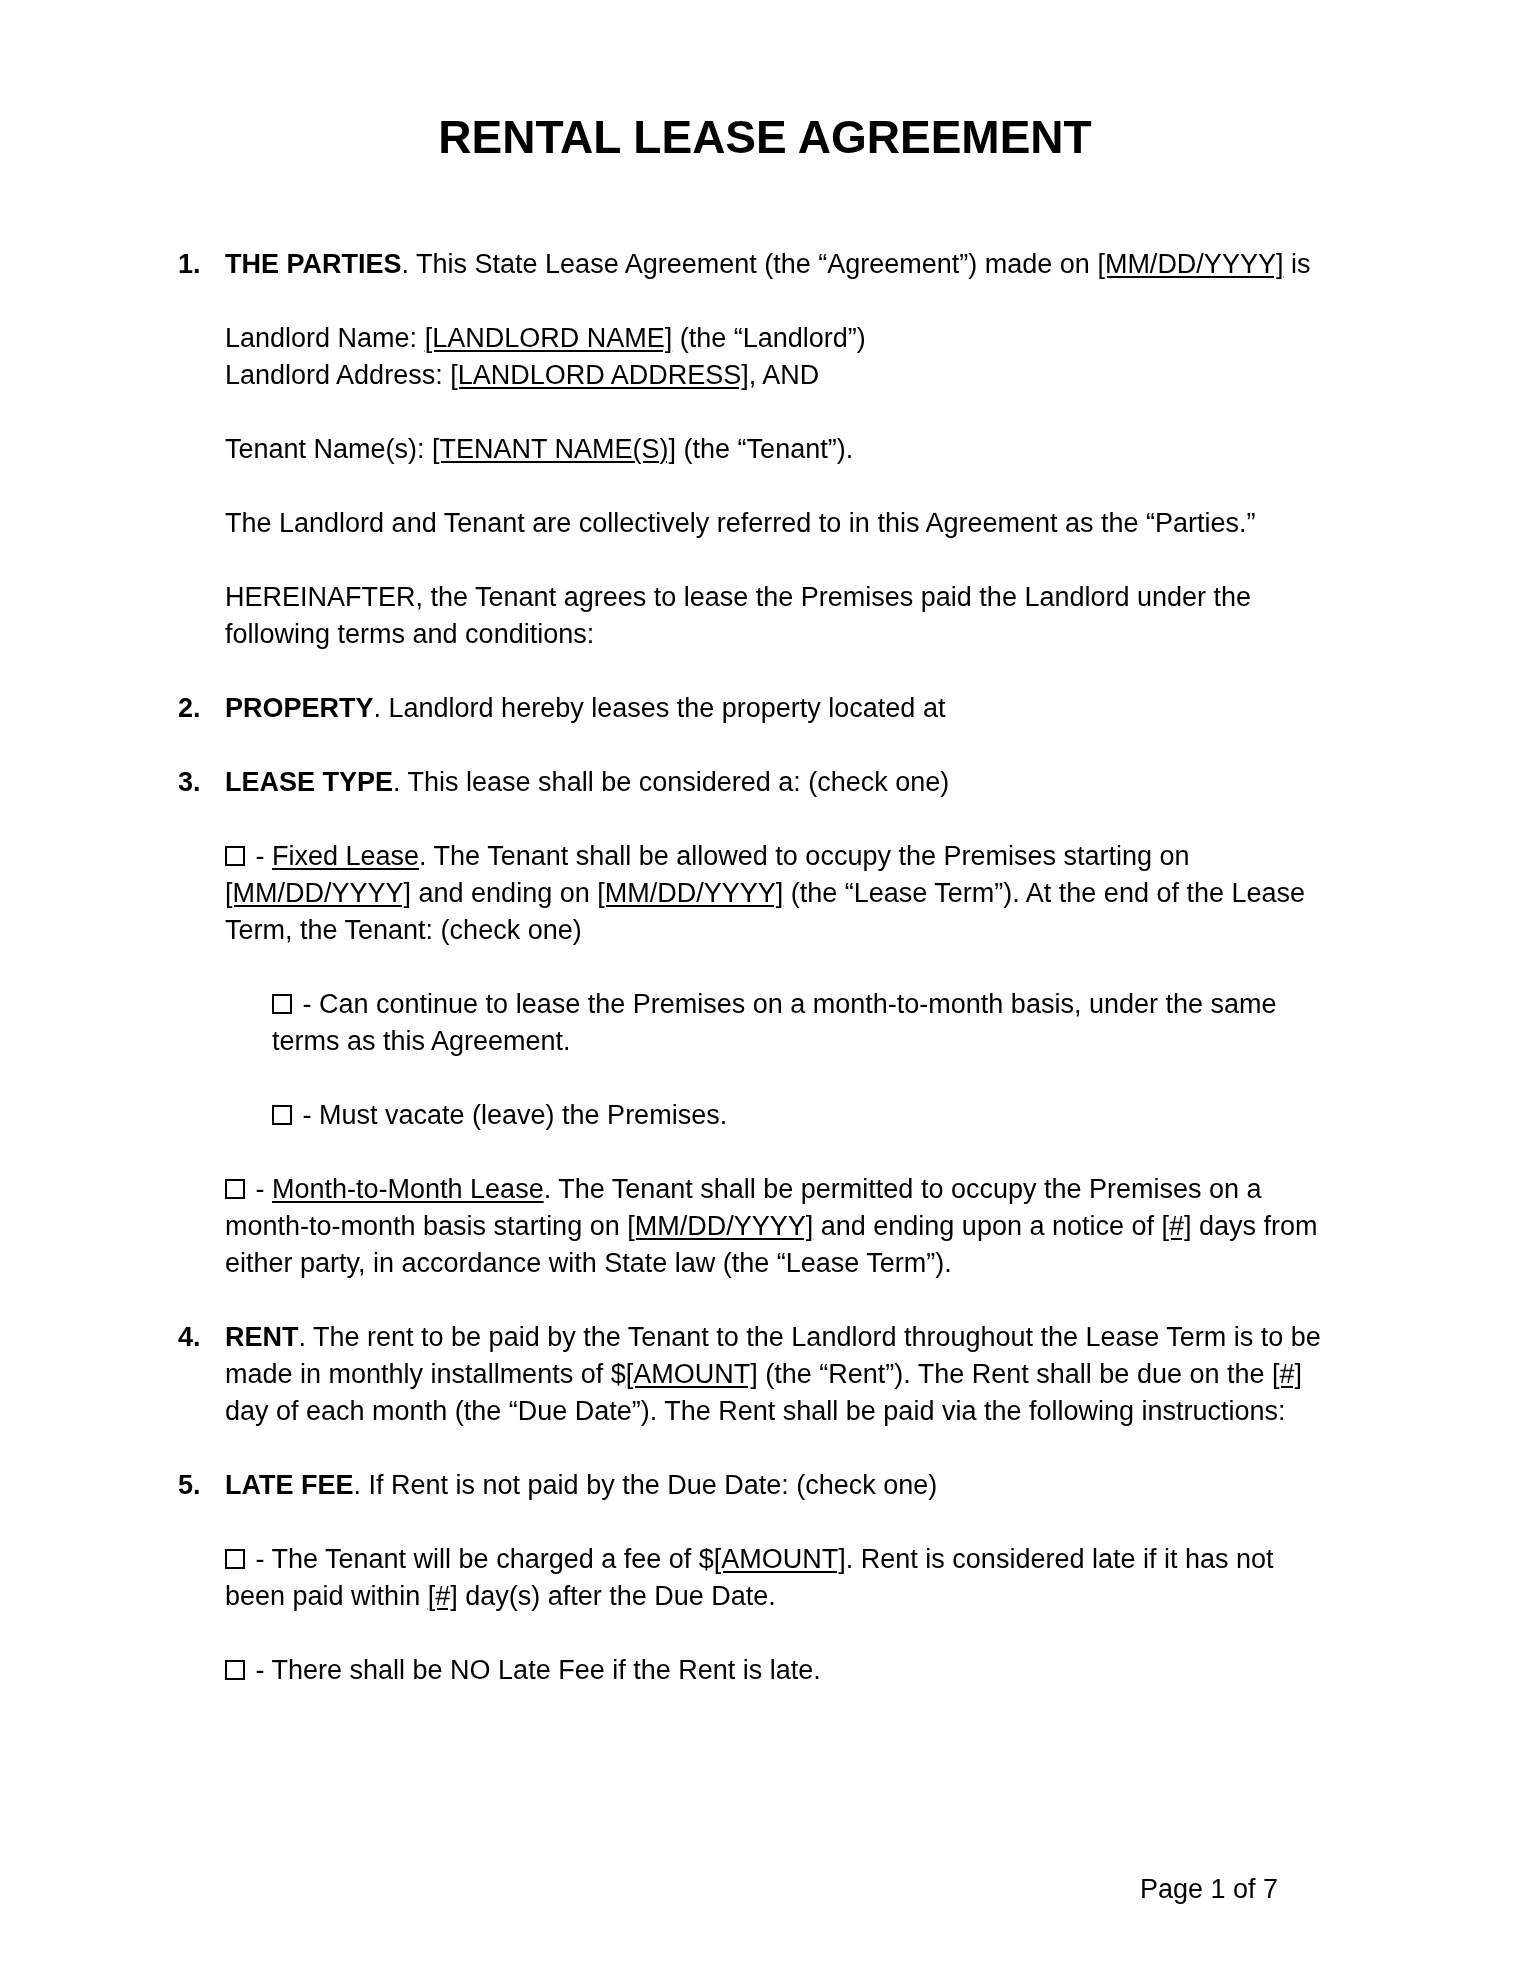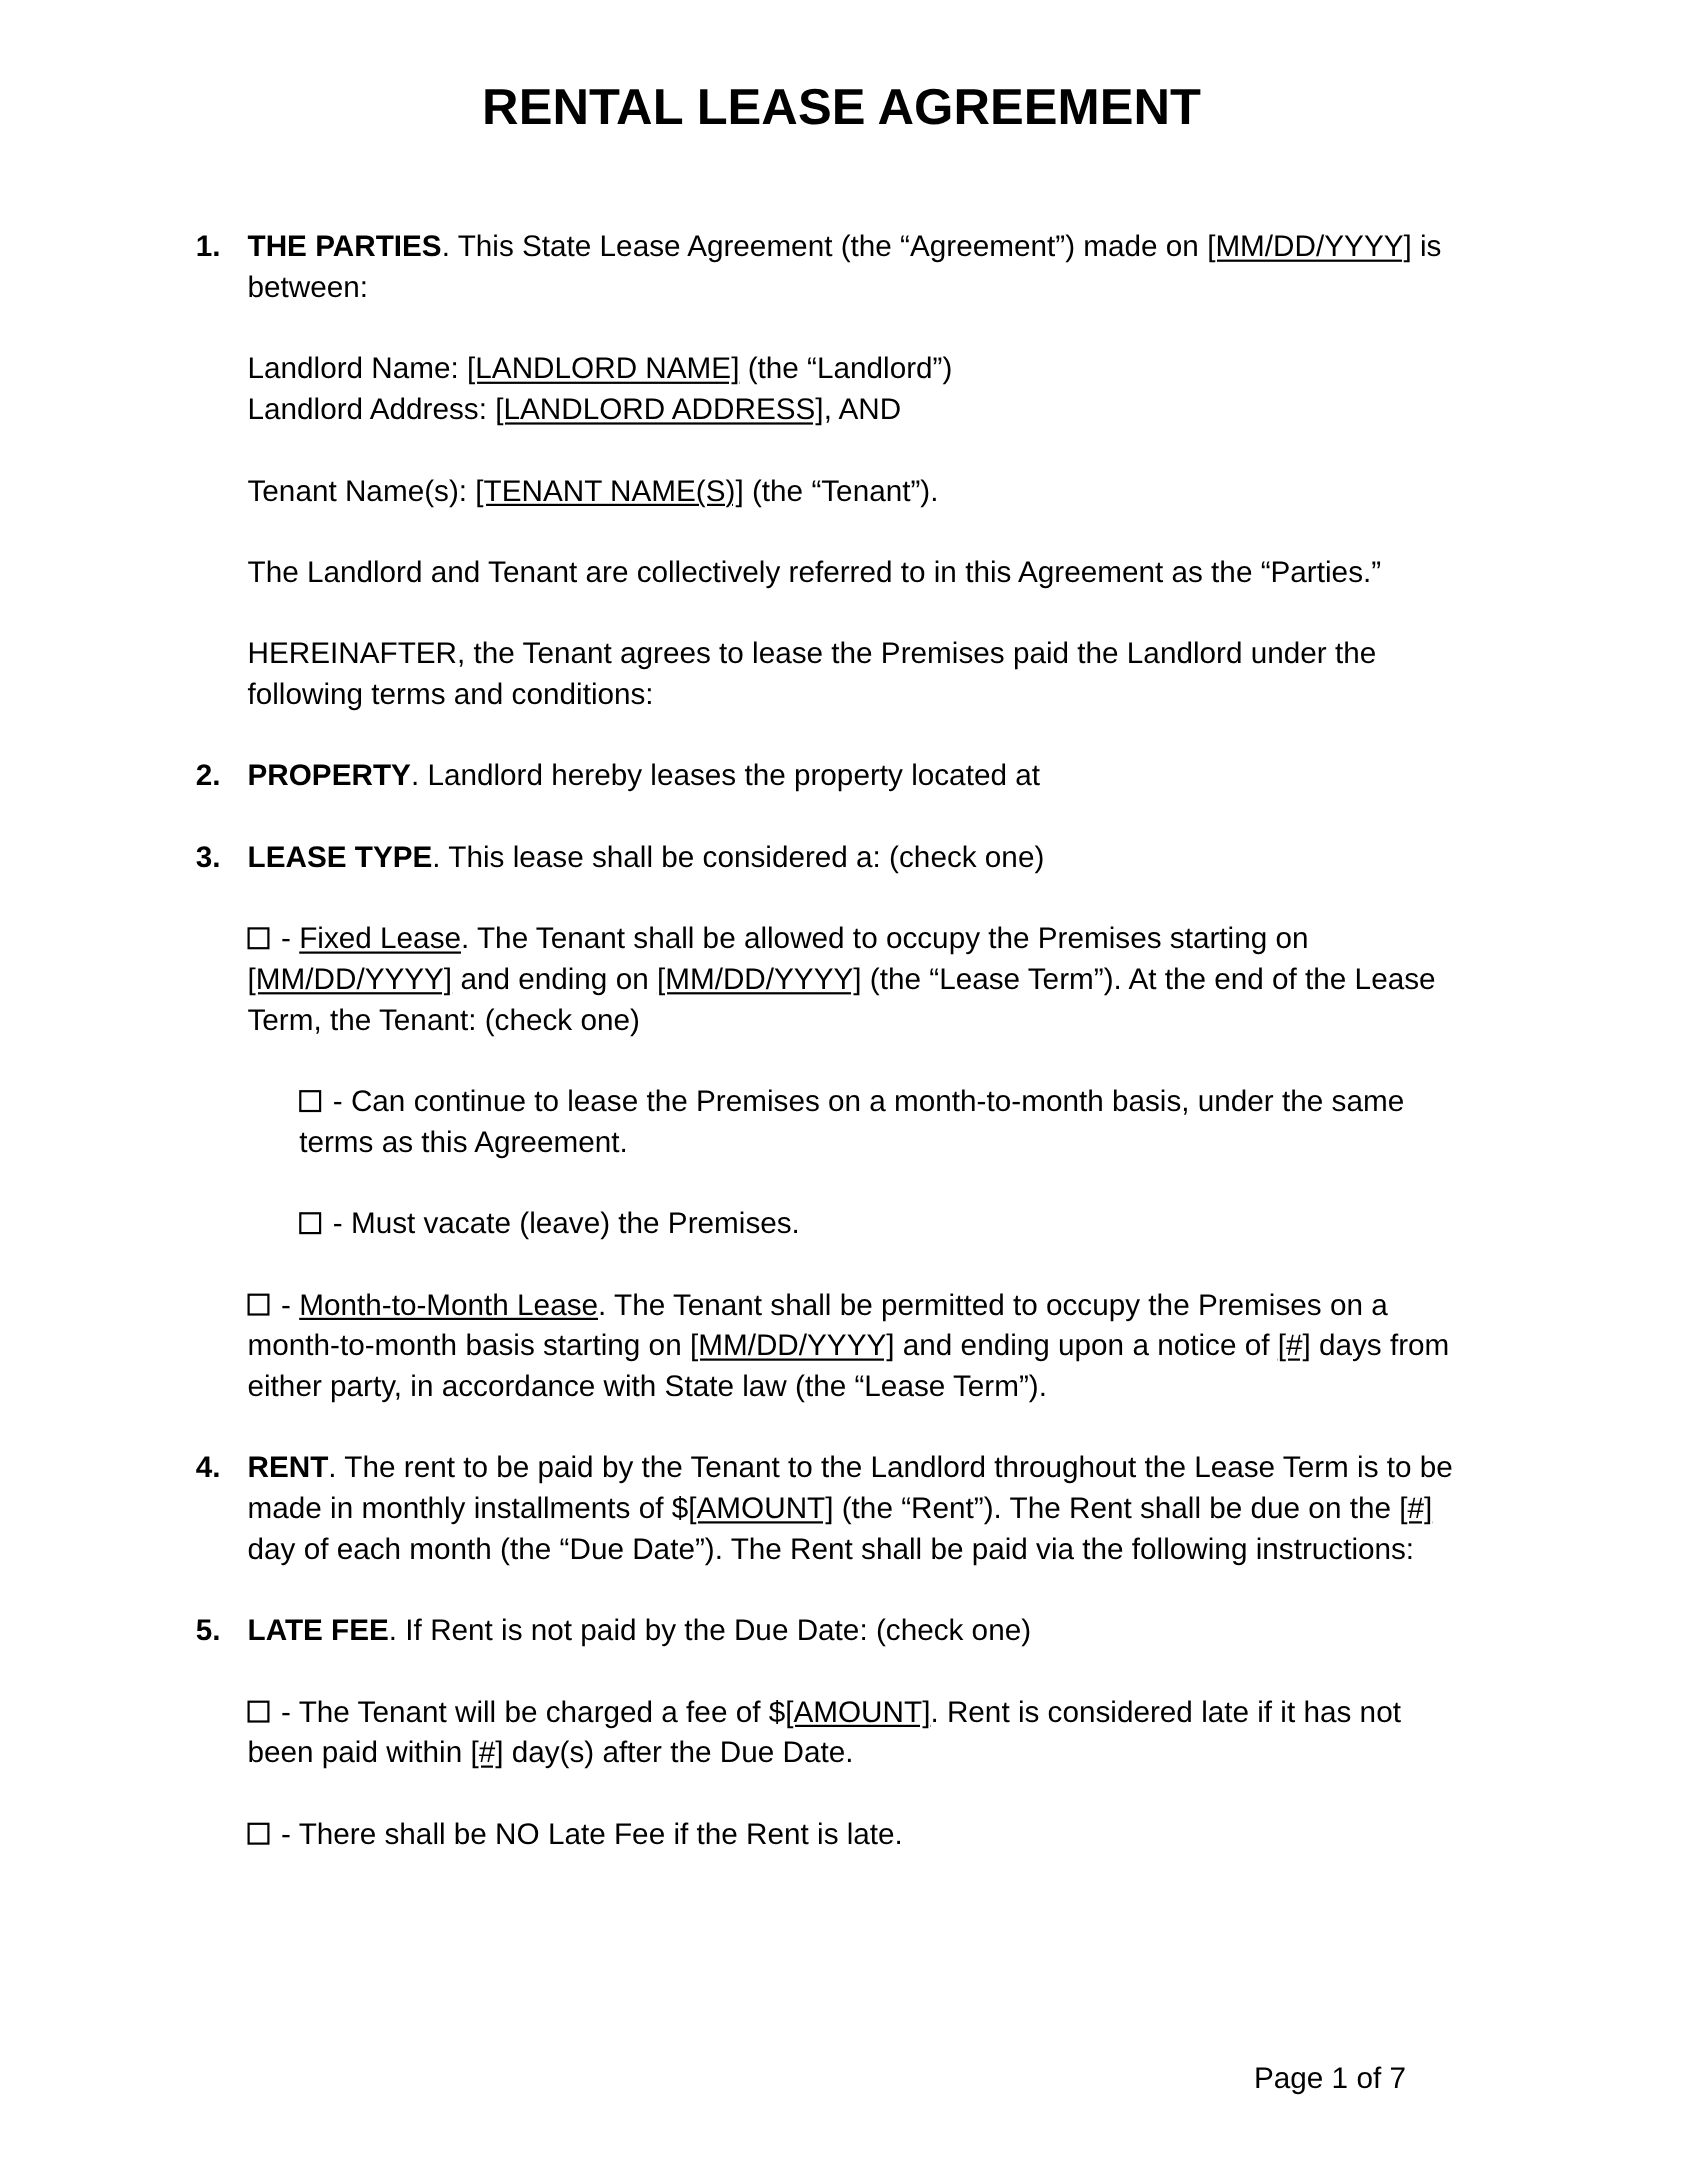--- a/index.html
+++ b/index.html
@@ -8,21 +8,21 @@
     width: 1530px; height: 1980px;
     background: #ffffff;
     color: #000000;
     font-family: "Liberation Sans", "DejaVu Sans", sans-serif;
     position: relative;
     overflow: hidden;
   }
   .page {
     position: absolute; left: 0; top: 0;
     width: 1530px; height: 1556px;
-    padding: 68px 178px 0 178px;
+    padding: 108px 178px 0 178px;
   }
   .doc-title {
     text-align: center;
     font-weight: 700;
     font-size: 46px;
     line-height: 58px;
     margin-bottom: 80px;
   }
   .doc-body { font-size: 27px; line-height: 37px; }
   .blk { position: relative; padding-left: 47px; }
@@ -53,21 +53,20 @@
 </style>
 </head>
 <body>
 
 <div class="page">
   <div class="doc-title">RENTAL LEASE AGREEMENT</div>
   <div class="doc-body">
       <div class="blk b-section">
         <span class="num">1.</span>
         <div class="line"><span class="run bold">THE PARTIES</span><span class="run">. This State Lease Agreement (the “Agreement”) made on </span><span class="run underline">[MM/DD/YYYY]</span><span class="run"> is</span></div>
-        <div class="line"><span class="run">between:</span></div>
       </div>
       <div class="blk b-para">
         <div class="line"><span class="run">Landlord Name: </span><span class="run underline">[LANDLORD NAME]</span><span class="run"> (the “Landlord”)</span></div>
         <div class="line"><span class="run">Landlord Address: </span><span class="run underline">[LANDLORD ADDRESS]</span><span class="run">, AND</span></div>
       </div>
       <div class="blk b-para">
         <div class="line"><span class="run">Tenant Name(s): </span><span class="run underline">[TENANT NAME(S)]</span><span class="run"> (the “Tenant”).</span></div>
       </div>
       <div class="blk b-para">
         <div class="line"><span class="run">The Landlord and Tenant are collectively referred to in this Agreement as the “Parties.”</span></div>

